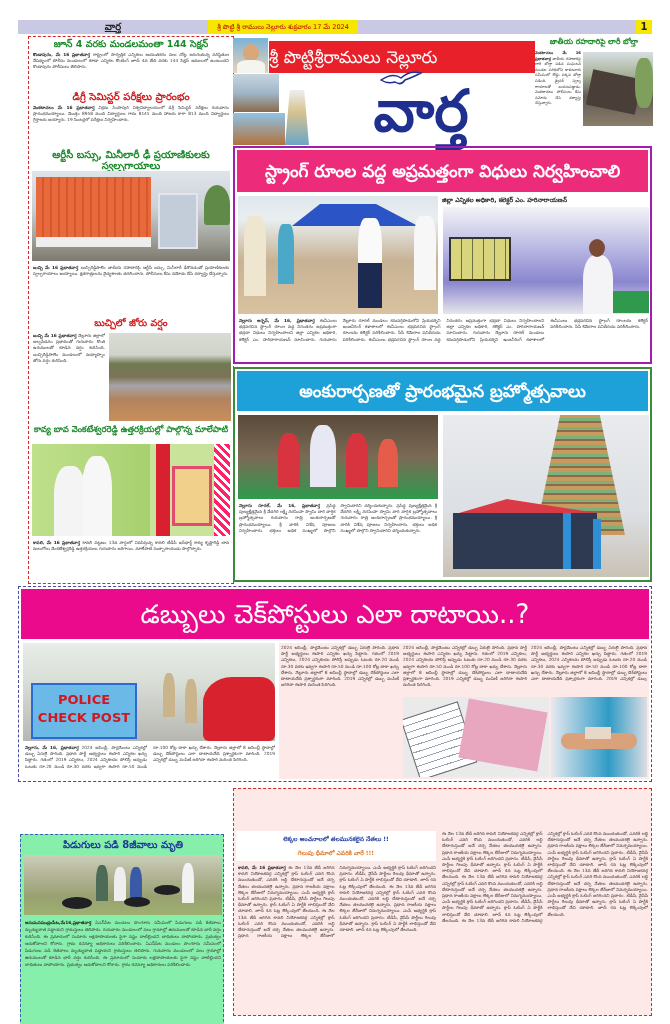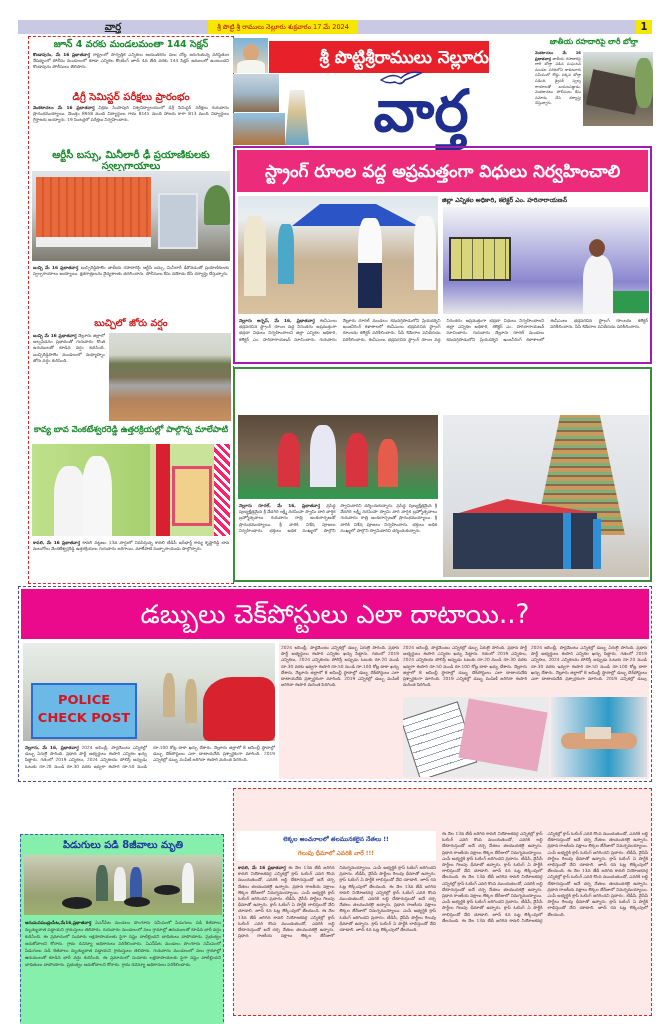--- a/index.html
+++ b/index.html
@@ -59,21 +59,21 @@
     <div class="abs" style="left:182px;top:0;width:16px;height:92px;background:repeating-linear-gradient(45deg,#f26 0 3px,#fff 3px 6px);"></div>
   </div>
   <div class="abs body" style="left:4px;top:503px;width:196px;height:40px;"><span class="bold-lead">కావలి, మే 16 ప్రభాతవార్త</span> <span>కావలి పట్టణం 13వ వార్డులో నివసిస్తున్న కావలి టీడీపీ ఇన్‌ఛార్జ్ కావ్య కృష్ణారెడ్డి బావ మలుగోలు వెంకటేశ్వర్లరెడ్డి ఉత్తరక్రియలు గురువారం జరిగాయి. మాలేపాటి సుబ్బానాయుడు పాల్గొన్నారు.</span></div>
 </div>
 
 <div class="abs" style="left:233px;top:38px;width:300px;height:108px;">
   <div class="abs photo" style="left:0;top:0;width:35px;height:35px;background:linear-gradient(180deg,#7ab3d8,#e9d2b6);">
     <div class="abs" style="left:10px;top:6px;width:16px;height:18px;background:#d9a77c;border-radius:50%;"></div>
     <div class="abs" style="left:4px;top:22px;width:28px;height:13px;background:#f5f5f0;border-radius:40% 40% 0 0;"></div>
   </div>
-  <div class="abs" style="left:36px;top:3px;width:220px;height:32px;background:#e8202a;color:#fff;font-size:17px;font-weight:bold;text-align:right;line-height:32px;">శ్రీ పొట్టిశ్రీరాములు నెల్లూరు</div>
+  <div class="abs" style="left:36px;top:3px;width:266px;height:32px;background:#e8202a;color:#fff;font-size:17px;font-weight:normal;text-align:left;line-height:32px;">శ్రీ పొట్టిశ్రీరాములు నెల్లూరు</div>
   <div class="abs photo" style="left:0;top:36px;width:46px;height:38px;background:linear-gradient(180deg,#c8d4e0 0,#9fb7c9 50%,#8a6a4c 100%);"></div>
   <div class="abs photo" style="left:0;top:75px;width:52px;height:32px;background:linear-gradient(180deg,#8ec3e8,#b2723a);"></div>
   <div class="abs photo" style="left:52px;top:52px;width:24px;height:55px;background:linear-gradient(180deg,#eee,#d7c28f 40%,#6aa6c8 100%);clip-path:polygon(20% 0,80% 0,100% 100%,0 100%);"></div>
   <div class="abs" style="left:146px;top:32px;width:44px;height:16px;">
     <svg width="44" height="16" viewBox="0 0 44 16">
         <path d="M2 10 Q14 2 22 8 Q30 0 42 3 Q32 8 26 10 Q22 16 16 12 Q8 14 2 10Z" fill="#fff" stroke="#1f2f8f" stroke-width="1.5"></path>
       </svg>
   </div>
   <div class="abs" style="left:88px;top:38px;width:200px;height:70px;color:#1f2f8f;font-size:58px;font-weight:bold;text-align:center;line-height:70px;font-family:'DejaVu Sans',sans-serif;">వార్త</div>
 </div>
@@ -101,20 +101,21 @@
   <div class="abs photo" style="left:208px;top:59px;width:206px;height:107px;background:linear-gradient(180deg,#f3f3f8 0,#d5d5ec 20%,#8a86d0 70%,#e6e6ea 100%);">
     <div class="abs" style="left:6px;top:30px;width:62px;height:44px;background:repeating-linear-gradient(90deg,#d8d57d 0 10px,#6f7040 10px 11px),#d8d57d;border:2px solid #333;"></div>
     <div class="abs" style="left:140px;top:48px;width:30px;height:60px;background:#f4f4f6;border-radius:40% 40% 0 0;"></div>
     <div class="abs" style="left:146px;top:32px;width:16px;height:18px;background:#7a4a34;border-radius:50%;"></div>
     <div class="abs" style="left:170px;top:84px;width:36px;height:22px;background:#2f9a4e;"></div>
   </div>
   <div class="abs body" style="left:4px;top:170px;width:409px;height:42px;column-count:4;column-gap:6px;"><span class="bold-lead">నెల్లూరు అర్బన్, మే 16, ప్రభాతవార్త</span> <span>ఈవీఎంలు భద్రపరచిన స్ట్రాంగ్ రూంల వద్ద నిరంతరం అప్రమత్తంగా భద్రతా విధులు నిర్వహించాలని జిల్లా ఎన్నికల అధికారి, కలెక్టర్ ఎం. హరినారాయణన్ సూచించారు. గురువారం నెల్లూరు రూరల్ మండలం కనుపర్తిపాడులోని ప్రియదర్శిని ఇంజనీరింగ్ కళాశాలలో ఈవీఎంలు భద్రపరచిన స్ట్రాంగ్ రూంలను కలెక్టర్ పరిశీలించారు. సీసీ కెమెరాల పనితీరును పరిశీలించారు.</span> <span>ఈవీఎంలు భద్రపరచిన స్ట్రాంగ్ రూంల వద్ద నిరంతరం అప్రమత్తంగా భద్రతా విధులు నిర్వహించాలని జిల్లా ఎన్నికల అధికారి, కలెక్టర్ ఎం. హరినారాయణన్ సూచించారు. గురువారం నెల్లూరు రూరల్ మండలం కనుపర్తిపాడులోని ప్రియదర్శిని ఇంజనీరింగ్ కళాశాలలో ఈవీఎంలు భద్రపరచిన స్ట్రాంగ్ రూంలను కలెక్టర్ పరిశీలించారు. సీసీ కెమెరాల పనితీరును పరిశీలించారు.</span></div>
 </div>
 
 <div class="abs box-green" style="left:233px;top:367px;width:419px;height:215px;">
+  <div class="abs" style="left:2px;top:2px;width:411px;height:40px;background:#1ea0d8;color:#fff;font-size:17px;font-weight:bold;text-align:center;line-height:40px;">అంకురార్పణతో ప్రారంభమైన బ్రహ్మోత్సవాలు</div>
   <div class="abs photo" style="left:3px;top:46px;width:200px;height:84px;background:linear-gradient(180deg,#5a4a3a 0,#7b6a55 50%,#2f9a4e 100%);">
     <div class="abs" style="left:40px;top:18px;width:22px;height:54px;background:#d8343f;border-radius:40% 40% 0 0;"></div>
     <div class="abs" style="left:72px;top:10px;width:26px;height:62px;background:#e8e8f4;border-radius:40% 40% 0 0;"></div>
     <div class="abs" style="left:108px;top:18px;width:22px;height:54px;background:#d8343f;border-radius:40% 40% 0 0;"></div>
     <div class="abs" style="left:140px;top:24px;width:20px;height:48px;background:#e65c4a;border-radius:40% 40% 0 0;"></div>
   </div>
   <div class="abs body" style="left:4px;top:134px;width:198px;height:74px;column-count:2;column-gap:5px;"><span class="bold-lead">నెల్లూరు రూరల్, మే 16, ప్రభాతవార్త</span> <span>ప్రసిద్ధ పుణ్యక్షేత్రమైన శ్రీ వేదగిరి లక్ష్మీ నరసింహ స్వామి వారి వార్షిక బ్రహ్మోత్సవాలు గురువారం రాత్రి అంకురార్పణతో ప్రారంభమయ్యాయి. శ్రీ వారికి విశేష పూజలు నిర్వహించారు. భక్తులు అధిక సంఖ్యలో పాల్గొని స్వామివారిని దర్శించుకున్నారు.</span> <span>ప్రసిద్ధ పుణ్యక్షేత్రమైన శ్రీ వేదగిరి లక్ష్మీ నరసింహ స్వామి వారి వార్షిక బ్రహ్మోత్సవాలు గురువారం రాత్రి అంకురార్పణతో ప్రారంభమయ్యాయి. శ్రీ వారికి విశేష పూజలు నిర్వహించారు. భక్తులు అధిక సంఖ్యలో పాల్గొని స్వామివారిని దర్శించుకున్నారు.</span></div>
   <div class="abs photo" style="left:208px;top:46px;width:206px;height:162px;background:linear-gradient(180deg,#e9ebee,#dcdfe3 60%,#c9c2b6 100%);">
     <div class="abs" style="left:92px;top:0;width:90px;height:120px;background:repeating-linear-gradient(0deg,#c99a5e 0 4px,#8a6a4a 4px 6px,#7fb07a 6px 9px);clip-path:polygon(28% 0,72% 0,100% 100%,0 100%);"></div>
     <div class="abs" style="left:4px;top:84px;width:150px;height:14px;background:#d93a45;clip-path:polygon(8% 100%,40% 0,100% 100%);"></div>

